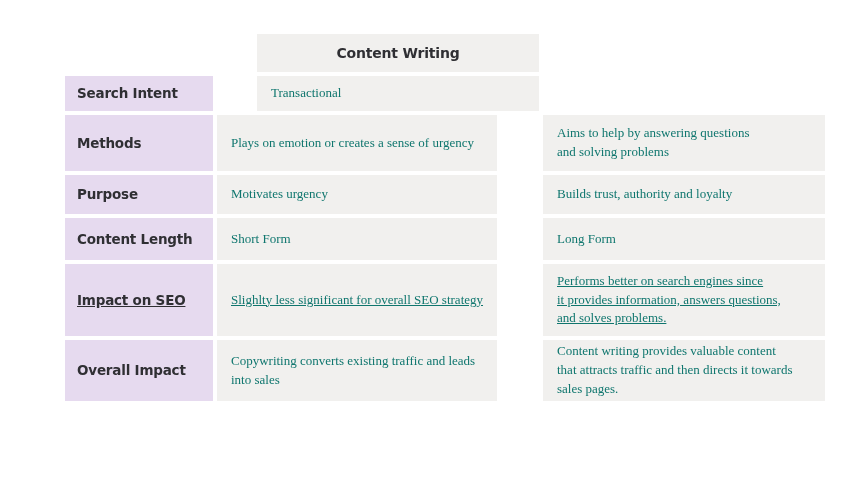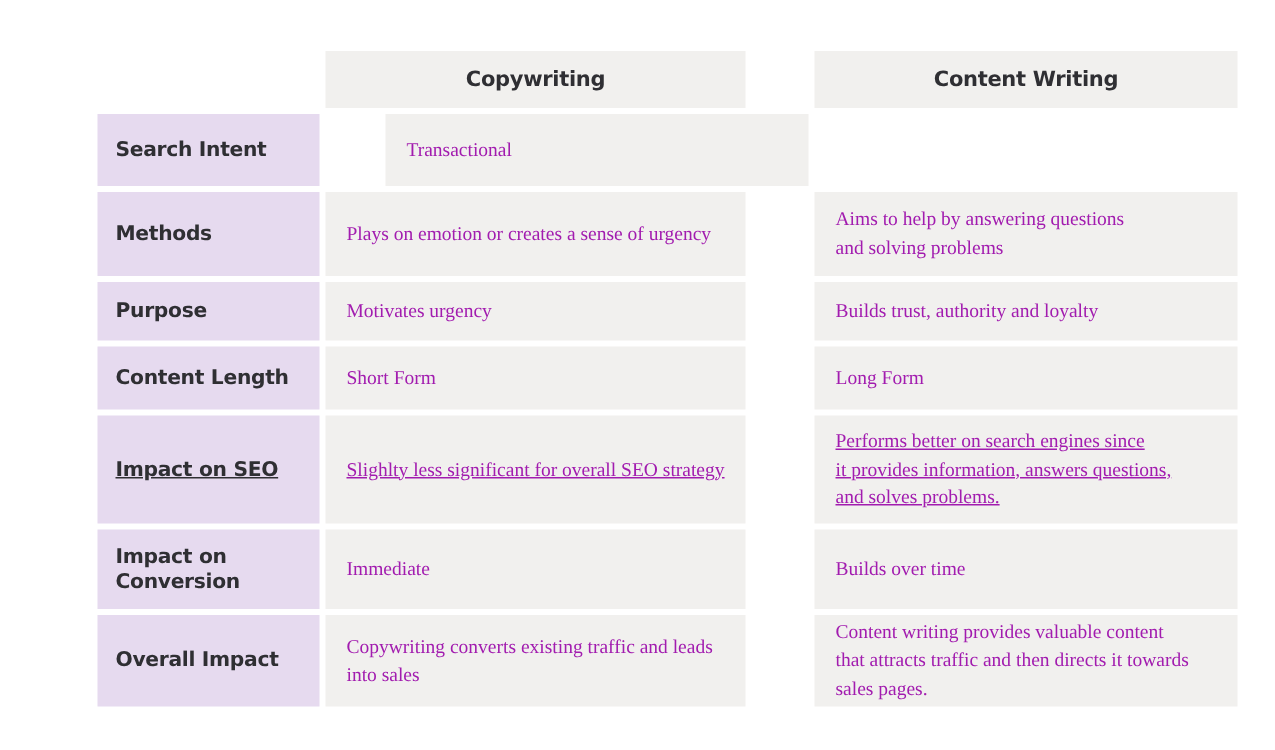--- a/index.html
+++ b/index.html
@@ -51,21 +51,21 @@
 
   .cell-value {
     width: 280px;
     flex: 0 0 280px;
     margin-right: 6px;
     background: #F1F0EE;
     padding: 0 14px;
     font-family: "Liberation Serif", serif;
     font-size: 13px;
     line-height: 1.45;
-    color: #a21caf;
+    color: #0f766e;
     white-space: pre-line;
   }
   .cell-value:last-child {
     margin-right: 0;
     width: 282px;
     flex: 0 0 282px;
     margin-left: 40px;
   }
 
   
@@ -79,36 +79,35 @@
     font-size: 14px;
     letter-spacing: -0.2px;
     color: #2F2F33;
     white-space: normal;
   }
 
   
   .h-header .cell-label,
   .h-header .cell-value { height: 38px; }
 
-  .h-1 .cell-label, .h-1 .cell-value { height: 48px; }
+  .h-1 .cell-label, .h-1 .cell-value { height: 35px; }
   .h-2 .cell-label, .h-2 .cell-value { height: 56px; }
   .h-3 .cell-label, .h-3 .cell-value { height: 39px; }
   .h-4 .cell-label, .h-4 .cell-value { height: 42px; }
   .h-5 .cell-label, .h-5 .cell-value { height: 72px; text-decoration: underline; }
   .h-6 .cell-label, .h-6 .cell-value { height: 53px; }
   .h-7 .cell-label, .h-7 .cell-value { height: 61px; }
 </style>
 </head>
 <body>
 
 <div id="comparison-table">
 
   <div class="table-row header-row h-header">
     <div class="cell-label"></div>
-    <div class="cell-value">Copywriting</div>
     <div class="cell-value">Content Writing</div>
   </div>
 
   <div class="table-row h-1">
     <div class="cell-label">Search Intent</div>
     <div class="cell-value">Transactional</div>
   </div>
 
   <div class="table-row h-2">
     <div class="cell-label">Methods</div>
@@ -130,25 +129,20 @@
   </div>
 
   <div class="table-row h-5">
     <div class="cell-label">Impact on SEO</div>
     <div class="cell-value">Slighlty less significant for overall SEO strategy</div>
     <div class="cell-value">Performs better on search engines since
 it provides information, answers questions,
 and solves problems.</div>
   </div>
 
-  <div class="table-row h-6">
-    <div class="cell-label">Impact on Conversion</div>
-    <div class="cell-value">Immediate</div>
-    <div class="cell-value">Builds over time</div>
-  </div>
 
   <div class="table-row h-7">
     <div class="cell-label">Overall Impact</div>
     <div class="cell-value">Copywriting converts existing traffic and leads
 into sales</div>
     <div class="cell-value">Content writing provides valuable content
 that attracts traffic and then directs it towards
 sales pages.</div>
   </div>
 

